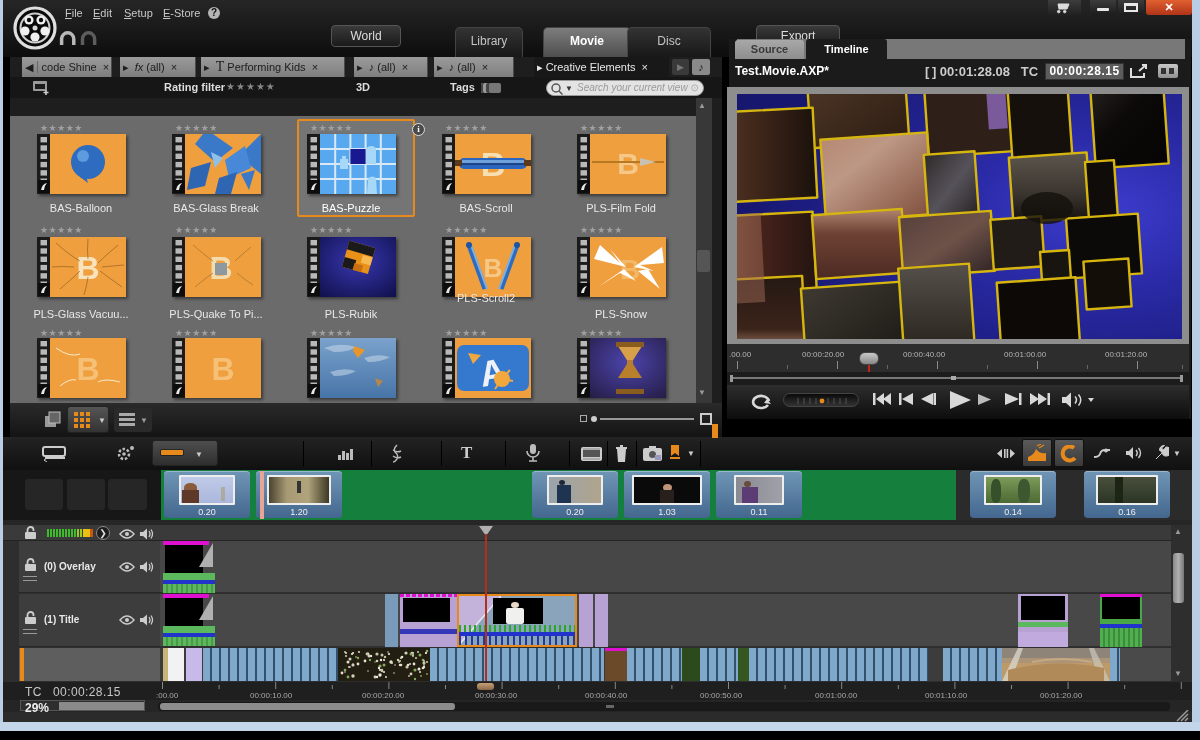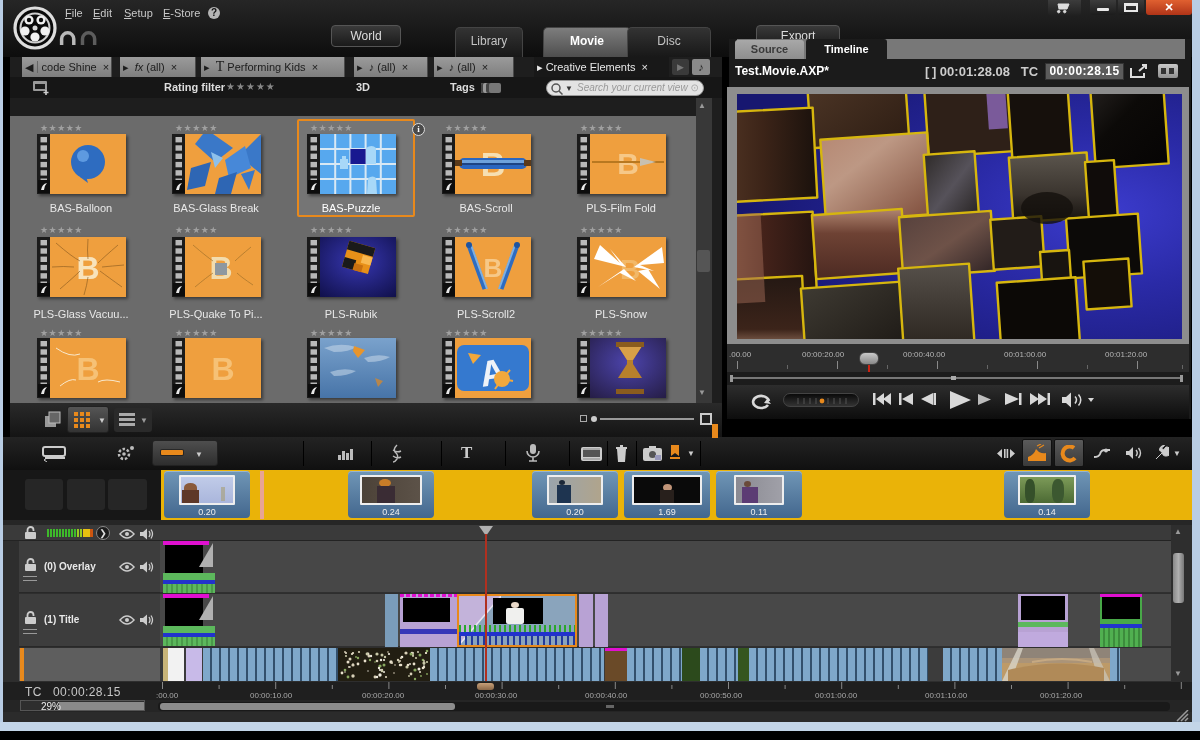--- a/index.html
+++ b/index.html
@@ -22,21 +22,21 @@
 #lfilter{position:absolute;left:0;top:20px;width:712px;height:21px;background:#161616;color:#ddd;font-size:11px}
 #lghead{position:absolute;left:0;top:41px;width:686px;height:18px;background:#606060;color:#fff;font-size:11px}
 #lgrid{position:absolute;left:0;top:59px;width:686px;height:287px;background:#6b6b6b;overflow:hidden}
 #lsb{position:absolute;left:686px;top:41px;width:16px;height:305px;background:#383838}
 #ltool{position:absolute;left:0;top:346px;width:712px;height:34px;background:linear-gradient(#2a2a2a,#141414)}
 
 #rp{position:absolute;left:729px;top:39px;width:462px;height:380px;background:#1b1b1b}
 
 #bot{position:absolute;left:3px;top:437px;width:1189px;height:285px;background:#2b2b2b}
 #btool{position:absolute;left:0;top:0;width:1189px;height:33px;background:linear-gradient(#232323,#101010)}
-#clipstrip{position:absolute;left:0;top:33px;width:1189px;height:50px;background:#eab308}
+#clipstrip{position:absolute;left:0;top:33px;width:953px;height:50px;background:#15803d}
 #tracks{position:absolute;left:0;top:83px;width:1189px;height:162px;background:#2e2e2e}
 #tcrow{position:absolute;left:0;top:245px;width:1189px;height:18px;background:#1f1f1f}
 #bscroll{position:absolute;left:0;top:263px;width:1189px;height:12px;background:#252525}
 #bpad{position:absolute;left:0;top:275px;width:1189px;height:10px;background:#2b2b2b}
 .clip{position:absolute;top:1px;width:86px;height:47px;border-radius:4px;background:linear-gradient(#7096b6,#43678e);box-shadow:inset 0 1px 0 #9ab5cc}
 .clipnum{position:absolute;bottom:1px;width:100%;text-align:center;font-size:9px;color:#eee}
 .cthumb{position:absolute;left:50%;transform:translateX(-50%);top:4px;border:2px solid #eee;border-radius:1px}
 .star{display:inline-block;color:#a0a0a0;font-size:9px;letter-spacing:.5px}
 .cell-cap{position:absolute;width:120px;text-align:center;font-size:11px;color:#ededed}
 .thumb{position:absolute;width:89px;height:60px;background:#ef9f3e;box-shadow:2px 2px 3px rgba(0,0,0,.45)}
@@ -312,21 +312,21 @@
                 <path d="M16 8 L32 52"></path>
                 <path d="M60 8 L44 52"></path>
               </g>
               <text x="38" y="40" font-size="26" fill="#f6c888" text-anchor="middle" font-family="Liberation Sans" font-weight="bold">B</text>
               <circle cx="14" cy="8" r="3" fill="#1e54a0"></circle>
               <circle cx="62" cy="8" r="3" fill="#1e54a0"></circle>
             </g>
             <rect x="1" y="46" width="12" height="13" fill="#0d0d0d"></rect>
             <path d="M4 56 q1 -6 6 -7 q-3 3 -3 7 z" fill="#e8e8e8"></path>
           </svg></div>
-      <div class="cell-cap" style="left:416px;top:192px;color:#e8e8e8">PLS-Scroll2</div>
+      <div class="cell-cap" style="left:416px;top:176px;color:#e8e8e8">PLS-Scroll2</div>
       <span class="star" style="position:absolute;left:570px;top:109px">★★★★★</span>
       <div class="thumb" style="left:567px;top:121px"><svg width="89" height="60" viewBox="0 0 89 60">
             <rect x="0" y="0" width="13" height="60" fill="#1b1b1b"></rect>
             <rect x="3.5" y="3.0" width="6.5" height="5.4" fill="#b8b8b8"></rect>
             <rect x="3.5" y="11.3" width="6.5" height="5.4" fill="#b8b8b8"></rect>
             <rect x="3.5" y="19.6" width="6.5" height="5.4" fill="#b8b8b8"></rect>
             <rect x="3.5" y="27.900000000000002" width="6.5" height="5.4" fill="#b8b8b8"></rect>
             <rect x="3.5" y="36.2" width="6.5" height="5.4" fill="#b8b8b8"></rect>
             <rect x="3.5" y="44.5" width="6.5" height="5.4" fill="#b8b8b8"></rect>
             <g transform="translate(13,0)">
@@ -740,59 +740,65 @@
       <div class="abs" style="left:105px;top:9px;width:39px;height:31px;background:#262626;border-radius:3px"></div>
       <div class="clip" style="left:161px">
           <div class="cthumb" style="width:56px;height:30px;overflow:hidden">
             <div style="position:absolute;inset:0;background:linear-gradient(#c0cbe8,#aab6dc)"></div>
             <div style="position:absolute;left:3px;top:6px;width:13px;height:9px;background:#8a5a3a;border-radius:50% 50% 0 0"></div>
             <div style="position:absolute;left:1px;top:13px;width:17px;height:17px;background:#5e3828"></div>
             <div style="position:absolute;right:8px;top:10px;width:4px;height:14px;background:#a8a284;opacity:.7"></div>
           </div>
           <div class="clipnum">0.20</div>
         </div>
-      <div class="clip" style="left:345px">
-          <div class="cthumb" style="width:62px;height:30px;overflow:hidden">
-            <div style="position:absolute;inset:0;background:linear-gradient(90deg,#4c4238,#5c5248)"></div>
-            <div style="position:absolute;left:30%;top:2px;width:12px;height:8px;background:#c87c28;border-radius:50%"></div>
-            <div style="position:absolute;left:26%;top:9px;width:18px;height:18px;background:#3a2c34"></div>
+      <div class="clip" style="left:253px">
+          <div class="cthumb" style="width:64px;height:30px;overflow:hidden">
+            <div style="position:absolute;inset:0;background:linear-gradient(90deg,#4a4430,#a89a74 30%,#b0a47c 65%,#3c3824)"></div>
+            <div style="position:absolute;left:46%;top:4px;width:4px;height:12px;background:#333"></div>
           </div>
-          <div class="clipnum">0.24</div>
+          <div class="clipnum">1.20</div>
         </div>
       <div class="clip" style="left:529px">
           <div class="cthumb" style="width:56px;height:30px;overflow:hidden">
             <div style="position:absolute;inset:0;background:linear-gradient(90deg,#9aa4ac,#b0a48c)"></div>
             <div style="position:absolute;left:20%;top:3px;width:6px;height:5px;background:#1c2838;border-radius:50%"></div>
             <div style="position:absolute;left:15%;top:8px;width:14px;height:19px;background:#1e3450"></div>
           </div>
           <div class="clipnum">0.20</div>
         </div>
       <div class="clip" style="left:621px">
           <div class="cthumb" style="width:70px;height:30px;overflow:hidden">
             <div style="position:absolute;inset:0;background:#0a0a0a"></div>
             <div style="position:absolute;left:44%;top:7px;width:9px;height:7px;background:#c09478;border-radius:50%"></div>
             <div style="position:absolute;left:40%;top:13px;width:14px;height:14px;background:#28201c"></div>
           </div>
-          <div class="clipnum">1.69</div>
+          <div class="clipnum">1.03</div>
         </div>
       <div class="clip" style="left:713px">
           <div class="cthumb" style="width:50px;height:30px;overflow:hidden">
             <div style="position:absolute;inset:0;background:linear-gradient(90deg,#8a8a92,#a0a0a8)"></div>
             <div style="position:absolute;left:18%;top:4px;width:7px;height:6px;background:#6a4a3a;border-radius:50%"></div>
             <div style="position:absolute;left:12%;top:10px;width:16px;height:17px;background:#5c3c74"></div>
           </div>
           <div class="clipnum">0.11</div>
         </div>
-      <div class="clip" style="left:1001px">
+      <div class="clip" style="left:967px">
           <div class="cthumb" style="width:58px;height:30px;overflow:hidden">
             <div style="position:absolute;inset:0;background:linear-gradient(#7c9a58,#4c6a34)"></div>
             <div style="position:absolute;left:10%;top:2px;width:10px;height:24px;background:#35502a;border-radius:40%"></div>
             <div style="position:absolute;left:60%;top:2px;width:12px;height:24px;background:#3c5830;border-radius:40%"></div>
           </div>
           <div class="clipnum">0.14</div>
+        </div>
+      <div class="clip" style="left:1081px">
+          <div class="cthumb" style="width:62px;height:30px;overflow:hidden">
+            <div style="position:absolute;inset:0;background:linear-gradient(#48503c,#2c3424)"></div>
+            <div style="position:absolute;left:30%;top:0;width:8px;height:28px;background:#1c2414"></div>
+          </div>
+          <div class="clipnum">0.16</div>
         </div>
       <div class="abs" style="left:257px;top:1px;width:4px;height:48px;background:#e8a494"></div>
     </div>
     <div id="tracks">
       <div class="abs" style="left:0;top:0;width:1189px;height:5px;background:#262626"></div>
       <div class="abs" style="left:0;top:5px;width:1168px;height:16px;background:#3a3a3a;border-bottom:1px solid #232323"></div>
       <div class="abs" style="left:16px;top:21px;width:141px;height:52px;background:#3d3d3d;border-bottom:1px solid #282828"></div>
       <div class="abs" style="left:16px;top:74px;width:141px;height:53px;background:#3d3d3d;border-bottom:1px solid #282828"></div>
       <div class="abs" style="left:16px;top:128px;width:141px;height:33px;background:#5e5e5e"></div>
       <div class="abs" style="left:17px;top:128px;width:4px;height:33px;background:#e8891c"></div>
@@ -1064,21 +1070,21 @@
       <span class="abs" style="left:582px;top:9px;color:#a8a8a8;font-size:8px">00:00:40.00</span>
       <span class="abs" style="left:697px;top:9px;color:#a8a8a8;font-size:8px">00:00:50.00</span>
       <span class="abs" style="left:812px;top:9px;color:#a8a8a8;font-size:8px">00:01:00.00</span>
       <span class="abs" style="left:922px;top:9px;color:#a8a8a8;font-size:8px">00:01:10.00</span>
       <span class="abs" style="left:1037px;top:9px;color:#a8a8a8;font-size:8px">00:01:20.00</span>
       <div class="abs" style="left:474px;top:1px;width:17px;height:7px;background:linear-gradient(#c8a078,#8a6848);border-radius:3px"></div>
     </div>
     <div id="bscroll">
       <div class="abs" style="left:17px;top:0;width:125px;height:11px;background:#2e2e2e;border:1px solid #555">
         <div class="abs" style="left:38px;top:1px;width:85px;height:8px;background:#8a8a8a"></div>
-        <span class="abs" style="left:20px;top:0px;color:#eee;font-size:10px;font-weight:normal">29%</span>
+        <span class="abs" style="left:4px;top:0px;color:#eee;font-size:12px;font-weight:bold">29%</span>
       </div>
       <div class="abs" style="left:155px;top:2px;width:1012px;height:9px;background:#191919;border-radius:4px">
         <div class="abs" style="left:2px;top:1px;width:295px;height:7px;background:#8d8d8d;border-radius:3px"></div>
         <div class="abs" style="left:448px;top:3px;width:8px;height:3px;background:#666"></div>
       </div>
     </div>
     <div id="bpad">
       <svg class="abs" style="left:1170px;top:-2px" width="16" height="12" viewBox="0 0 16 12">
           <g stroke="#9a9a9a" stroke-width="1.5">
             <path d="M15 0 L4 11 M15 4 L8 11 M15 8 L12 11"></path>

